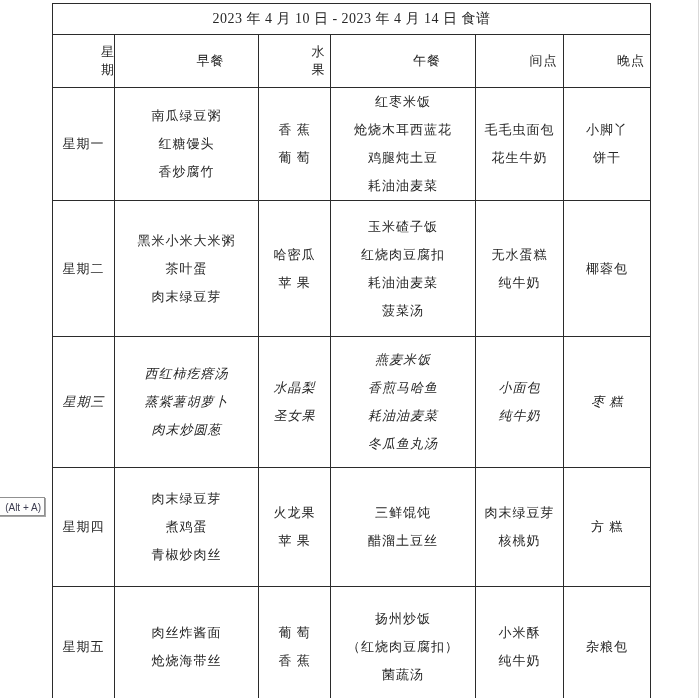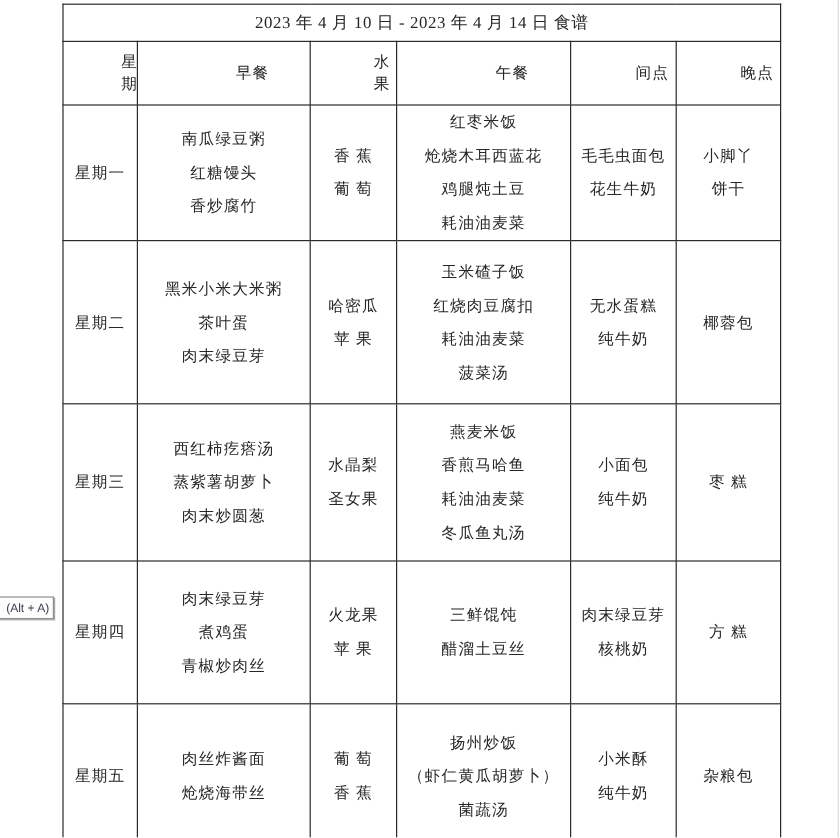--- a/index.html
+++ b/index.html
@@ -32,21 +32,21 @@
     font-size:14px;
     letter-spacing:0.5px;
     margin-top:20px;
   }
   tr.header-row th{
     height:52px;
     padding-left:48px;
   }
   tbody tr:nth-child(1) td{height:110px;}
   tbody tr:nth-child(2) td{height:135px;}
-  tbody tr:nth-child(3) td{height:130px;}
+  tbody tr:nth-child(3) td{height:130px;font-style:italic;}
   tbody tr:nth-child(4) td{height:118px;}
   tbody tr:nth-child(5) td{height:119px;}
   td .line{
     line-height:28px;
     white-space:nowrap;
   }
   .tooltip{
     position:absolute;
     left:-7px;top:497px;
     width:52px;height:19px;
@@ -211,21 +211,21 @@
           <td>
             <div class="line">肉丝炸酱面</div>
             <div class="line">炝烧海带丝</div>
           </td>
           <td>
             <div class="line">葡 萄</div>
             <div class="line">香 蕉</div>
           </td>
           <td>
             <div class="line">扬州炒饭</div>
-            <div class="line">（虾仁黄瓜胡萝卜）</div>
+            <div class="line">（红烧肉豆腐扣）</div>
             <div class="line">菌蔬汤</div>
           </td>
           <td>
             <div class="line">小米酥</div>
             <div class="line">纯牛奶</div>
           </td>
           <td>
             <div class="line">杂粮包</div>
           </td>
         </tr>

